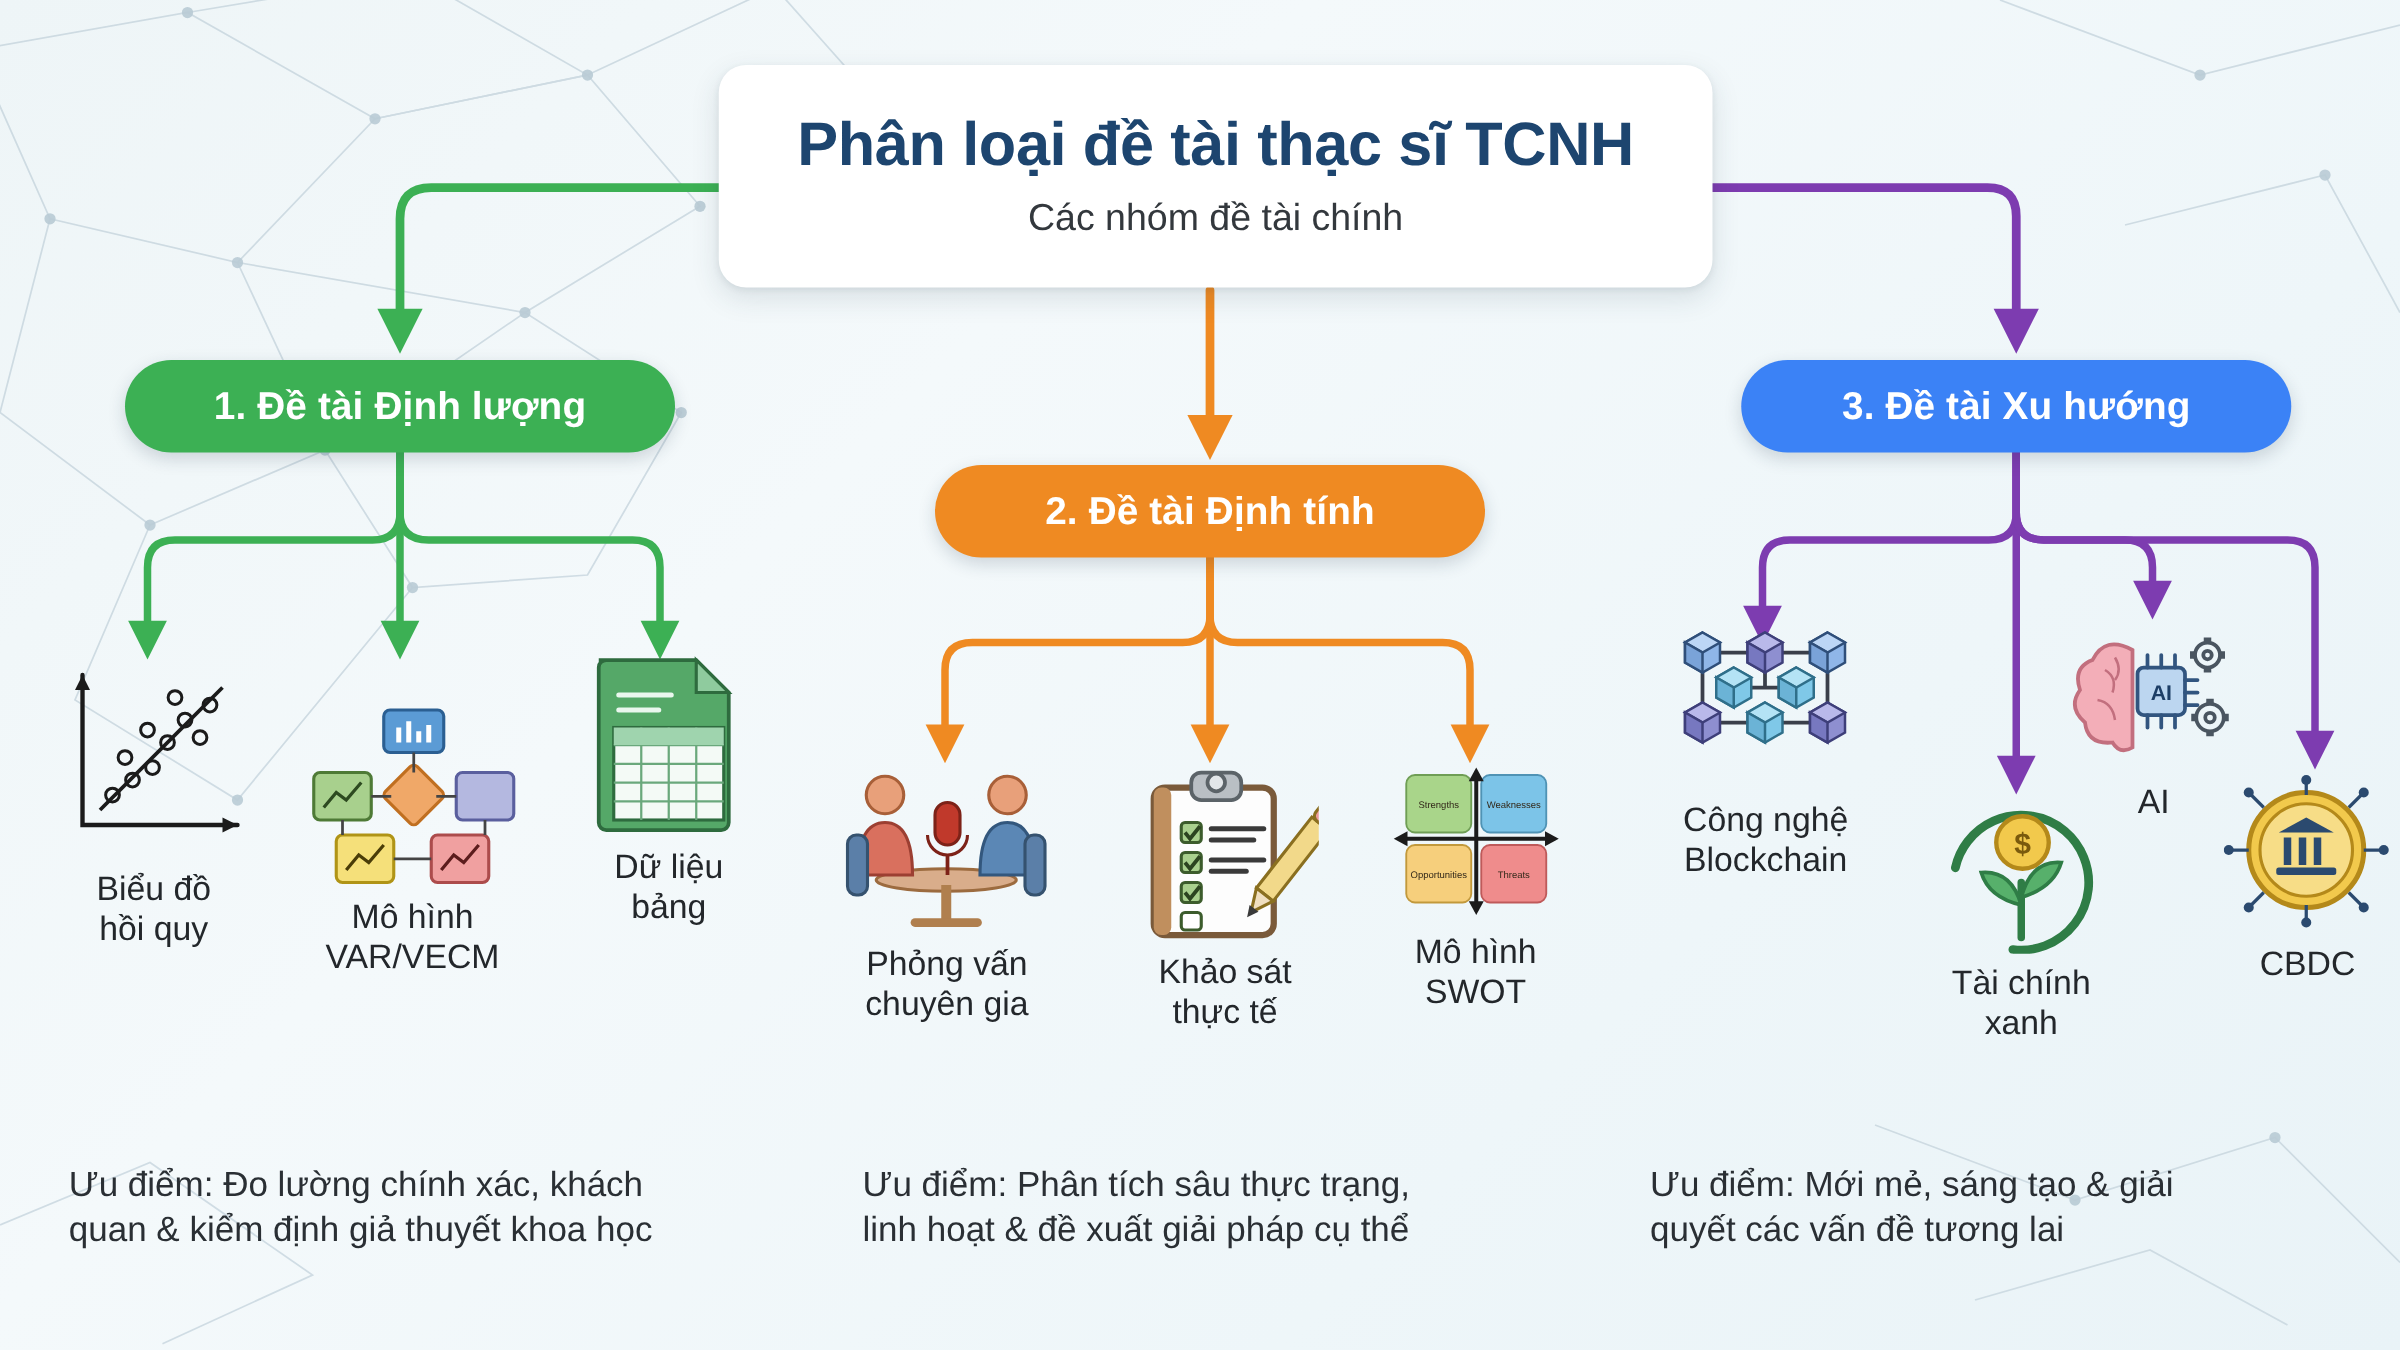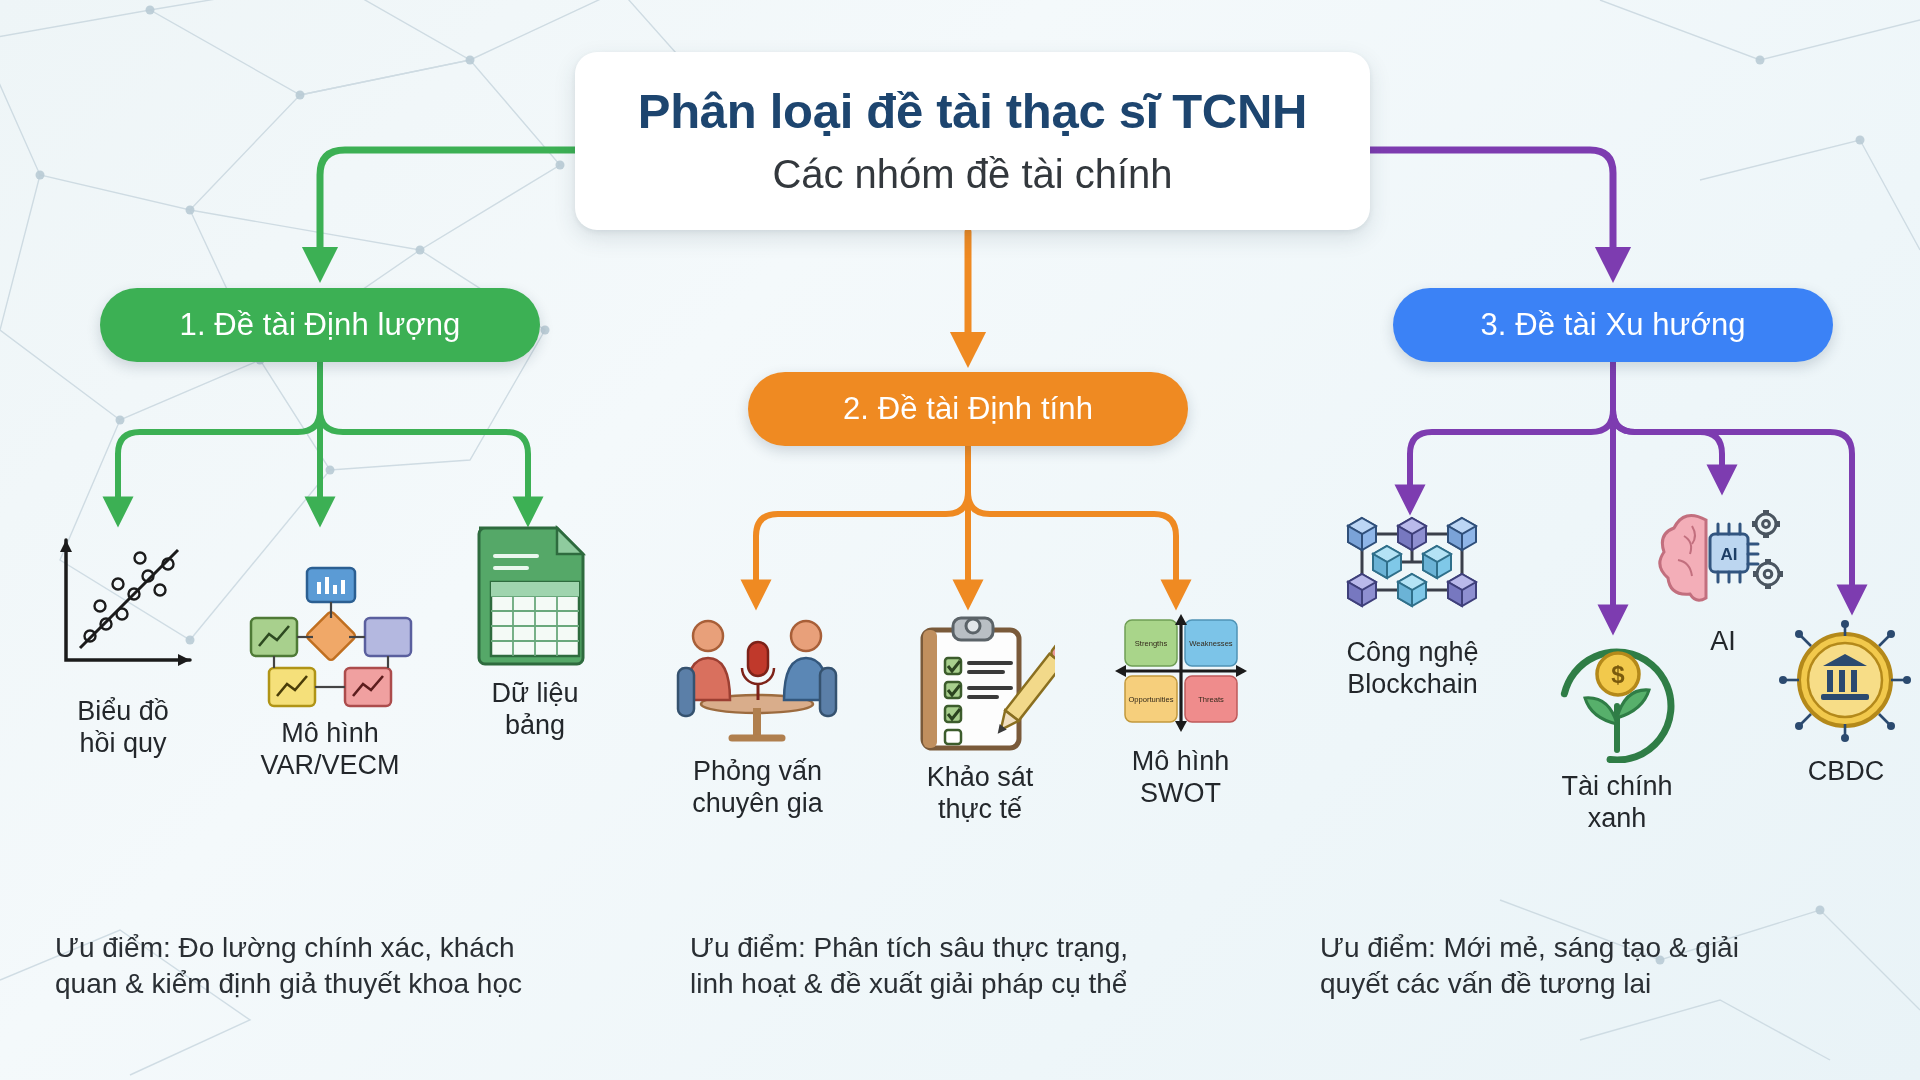--- a/index.html
+++ b/index.html
@@ -18,27 +18,27 @@
   .title-card {
     position: absolute; left: 575px; top: 52px; width: 795px; height: 178px;
     background: #ffffff; border-radius: 22px;
     box-shadow: 0 8px 22px rgba(40,60,80,.13), 0 2px 5px rgba(40,60,80,.08);
     display: flex; flex-direction: column; align-items: center; justify-content: center;
   }
   .title-main {
     font-size: 49px; font-weight: bold; color: #1d456f; letter-spacing: -.3px;
     line-height: 1.1; text-align: center;
   }
-  .title-sub { font-size: 40px; color: #33383d; margin-top: 14px; text-align: left; }
+  .title-sub { font-size: 30px; color: #33383d; margin-top: 14px; text-align: left; }
 
   
   .pill {
     position: absolute; border-radius: 38px; color: #fff;
     display: flex; align-items: center; justify-content: center;
-    font-size: 31px; font-weight: normal; letter-spacing: .1px;
+    font-size: 31px; font-weight: bold; letter-spacing: .1px;
     box-shadow: 0 5px 14px rgba(30,50,70,.18);
     white-space: nowrap;
   }
   .pill-green  { left: 100px;  top: 288px; width: 440px; height: 74px; background: #3cb054; }
   .pill-orange { left: 748px;  top: 372px; width: 440px; height: 74px; background: #ef8a22; }
   .pill-purple { left: 1393px; top: 288px; width: 440px; height: 74px; background: #3b82f6; }
 
   
   .item { position: absolute; display: flex; flex-direction: column; align-items: center; }
   .item .cap {
@@ -296,21 +296,21 @@
           <text x="100" y="38">Weaknesses</text>
           <text x="40" y="94">Opportunities</text>
           <text x="100" y="94">Threats</text>
         </g>
       </svg>
     </div>
     <div class="cap">Mô hình
 SWOT</div>
   </div>
 
-  <div class="item" style="left:1310px; top:504px; width:205px;">
+  <div class="item" style="left:1310px; top:492px; width:205px;gap:16px;">
     <div class="icon-box">
       <svg width="165" height="125" viewBox="0 0 165 125">
         <g stroke="#3a3f4a" stroke-width="3">
           <line x1="32" y1="30" x2="82" y2="30"></line>
             <line x1="82" y1="30" x2="132" y2="30"></line>
           <line x1="32" y1="86" x2="82" y2="86"></line>
             <line x1="82" y1="86" x2="132" y2="86"></line>
           <line x1="32" y1="30" x2="32" y2="86"></line>
             <line x1="132" y1="30" x2="132" y2="86"></line>
           <line x1="82" y1="30" x2="82" y2="58"></line>

